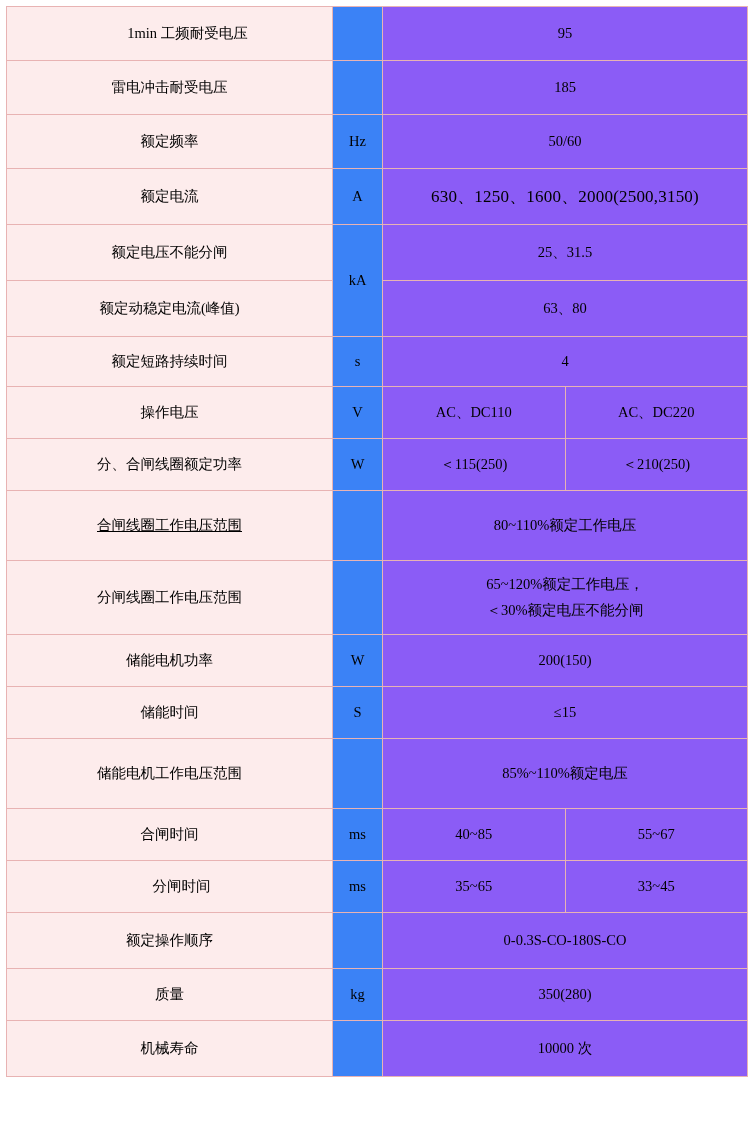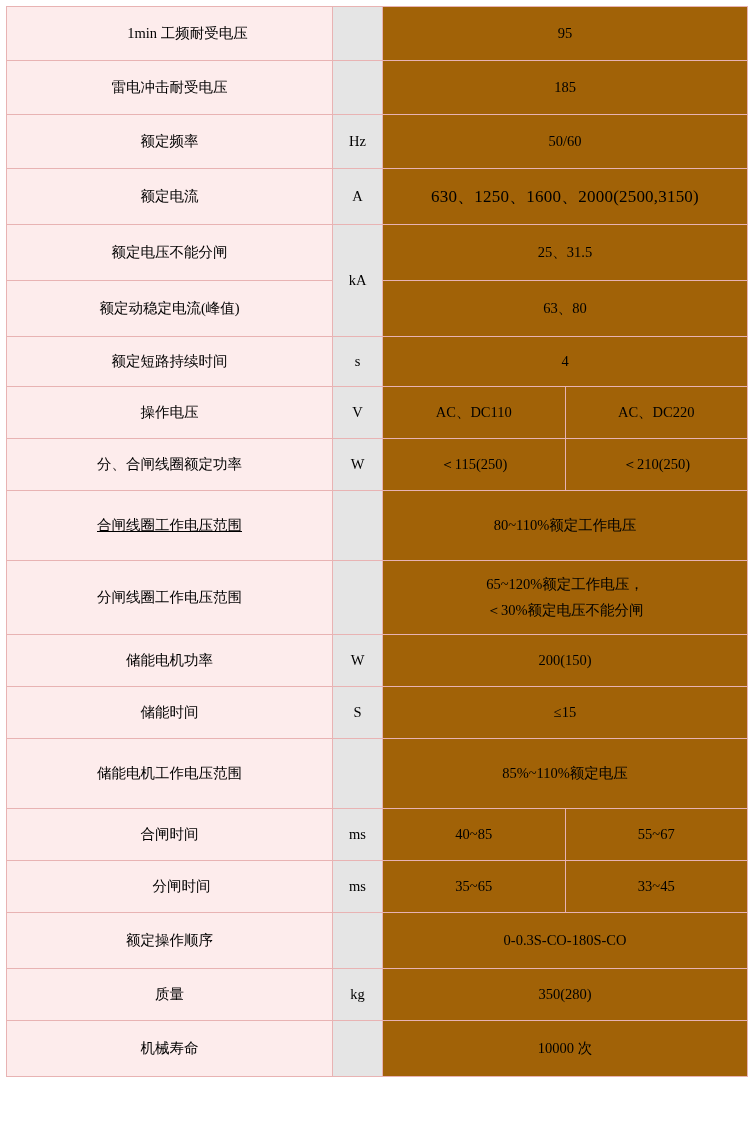--- a/index.html
+++ b/index.html
@@ -34,26 +34,26 @@
     line-height: 1.5;
     padding: 2px 4px;
     box-sizing: border-box;
   }
   td.label {
     background: #fdecec;
     width: 326px;
     font-size: 15px;
   }
   td.unit {
-    background: #e5e5e5;
+    background: #3b82f6;
     width: 50px;
     font-size: 14.5px;
   }
   td.value {
-    background: #a16207;
+    background: #8b5cf6;
     font-size: 14.5px;
   }
   td.value.small {
     font-size: 17px;
     letter-spacing: 0.2px;
   }
   .two-line {
     display: block;
   }
   .two-line span {

